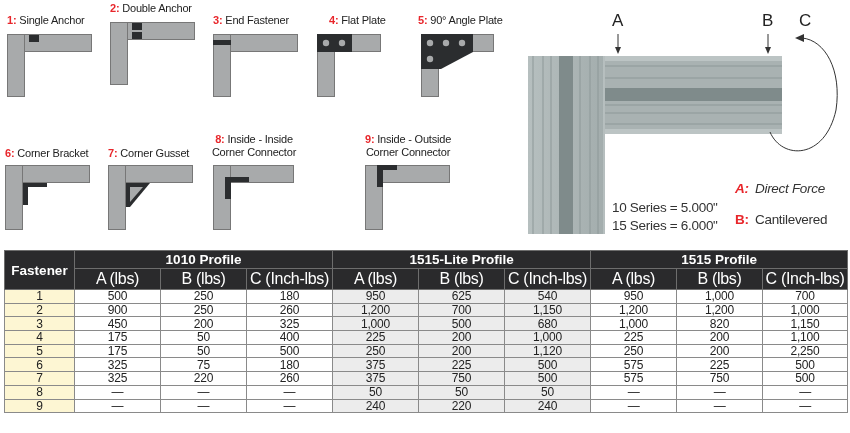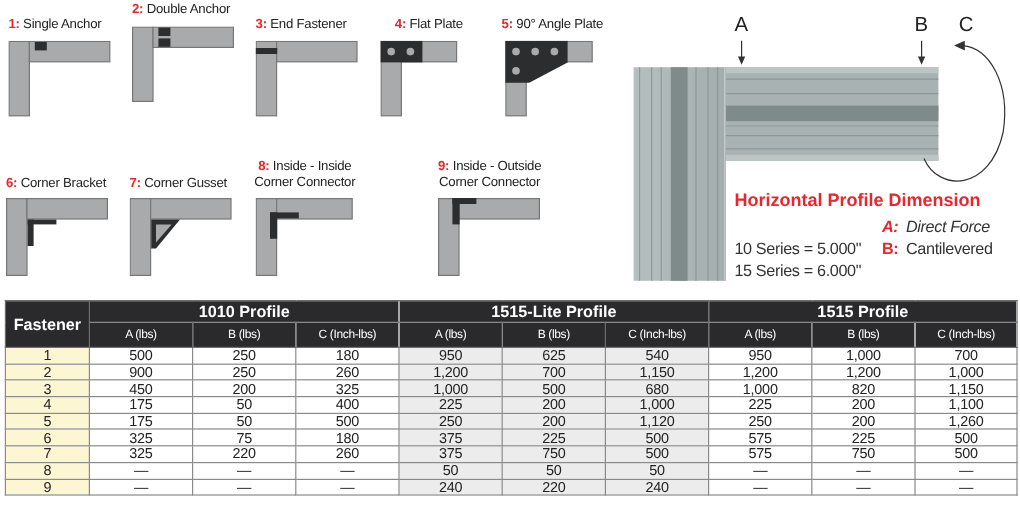--- a/index.html
+++ b/index.html
@@ -16,21 +16,21 @@
   .diagram .letter { position: absolute; font-size: 17px; color: #222; }
   .diagram .title { position: absolute; left: 92px; top: 159px; font-size: 15px; font-weight: bold; color: #e8262b; white-space: nowrap; }
   .diagram .series { position: absolute; font-size: 13.5px; color: #333; white-space: nowrap; letter-spacing: -0.3px; }
   .diagram .legend { position: absolute; font-size: 13.5px; color: #333; white-space: nowrap; letter-spacing: -0.3px; }
   .diagram .legend .k { color: #e8262b; font-weight: bold; display: inline-block; width: 20px; }
 
   table.spec { position: absolute; left: 4px; top: 250px; border-collapse: collapse; table-layout: fixed; width: 843px; font-size: 12px; }
   table.spec th, table.spec td { border: 1px solid #8a8a8a; text-align: center; overflow: hidden; white-space: nowrap; }
   table.spec thead th { background: #2a2a2c; color: #ffffff; }
   table.spec thead tr.grp th { height: 18px; font-size: 13.5px; font-weight: bold; border-color: #6d6d6d; }
-  table.spec thead tr.sub th { height: 21px; font-weight: normal; font-size: 10px; border-color: #6d6d6d; letter-spacing: -0.3px; }
+  table.spec thead tr.sub th { height: 21px; font-weight: normal; font-size: 16px; border-color: #6d6d6d; letter-spacing: -0.3px; }
   table.spec thead th.fast { font-size: 14px; font-weight: bold; }
   table.spec tbody td { height: 13.7px; line-height: 12px; font-size: 12px; padding: 0; color: #222; letter-spacing: -0.2px; }
   table.spec tbody td.fcell { background: #fdf6d3; }
   table.spec tbody td.w { background: #ffffff; }
   table.spec tbody td.g { background: #ececec; }
 </style>
 </head>
 <body>
 
 <div class="fastener" style="left:7px; top:14px; width:90px; height:86px;">
@@ -159,26 +159,25 @@
     <line x1="248" y1="34" x2="248" y2="50" stroke="#333" stroke-width="1"></line>
     <polygon points="245,47 251,47 248,54" fill="#333"></polygon>
 
     <path d="M 250 132 C 262 160, 305 160, 316 110 C 322 70, 305 40, 282 38" fill="none" stroke="#333" stroke-width="1"></path>
     <polygon points="275,38 284,34 284,42" fill="#333"></polygon>
   </svg>
   <div class="letter" style="left:92px; top:11px;">A</div>
   <div class="letter" style="left:242px; top:11px;">B</div>
   <div class="letter" style="left:279px; top:11px;">C</div>
 
-  <div class="title">Horizontal Profile Dimension</div>
   <div class="series" style="left:92px; top:200px;">10 Series = 5.000"</div>
   <div class="series" style="left:92px; top:218px;">15 Series = 6.000"</div>
 
   <div class="legend" style="left:215px; top:181px;font-style:italic;"><span class="k">A:</span><span>Direct Force</span></div>
-  <div class="legend" style="left:215px; top:200px;"><span class="k">B:</span><span>Cantilevered</span></div>
+  <div class="legend" style="left:215px; top:212px;"><span class="k">B:</span><span>Cantilevered</span></div>
 </div>
 
 <table class="spec">
   <colgroup>
     <col style="width:70px">
     <col style="width:86px">
       <col style="width:86px">
       <col style="width:86px">
     <col style="width:86px">
       <col style="width:86px">
@@ -258,21 +257,21 @@
       <tr>
         <td class="fcell">5</td>
         <td class="w">175</td>
         <td class="w">50</td>
         <td class="w">500</td>
         <td class="g">250</td>
         <td class="g">200</td>
         <td class="g">1,120</td>
         <td class="w">250</td>
         <td class="w">200</td>
-        <td class="w">1,260</td>
+        <td class="w">2,250</td>
       </tr>
       <tr>
         <td class="fcell">6</td>
         <td class="w">325</td>
         <td class="w">75</td>
         <td class="w">180</td>
         <td class="g">375</td>
         <td class="g">225</td>
         <td class="g">500</td>
         <td class="w">575</td>

